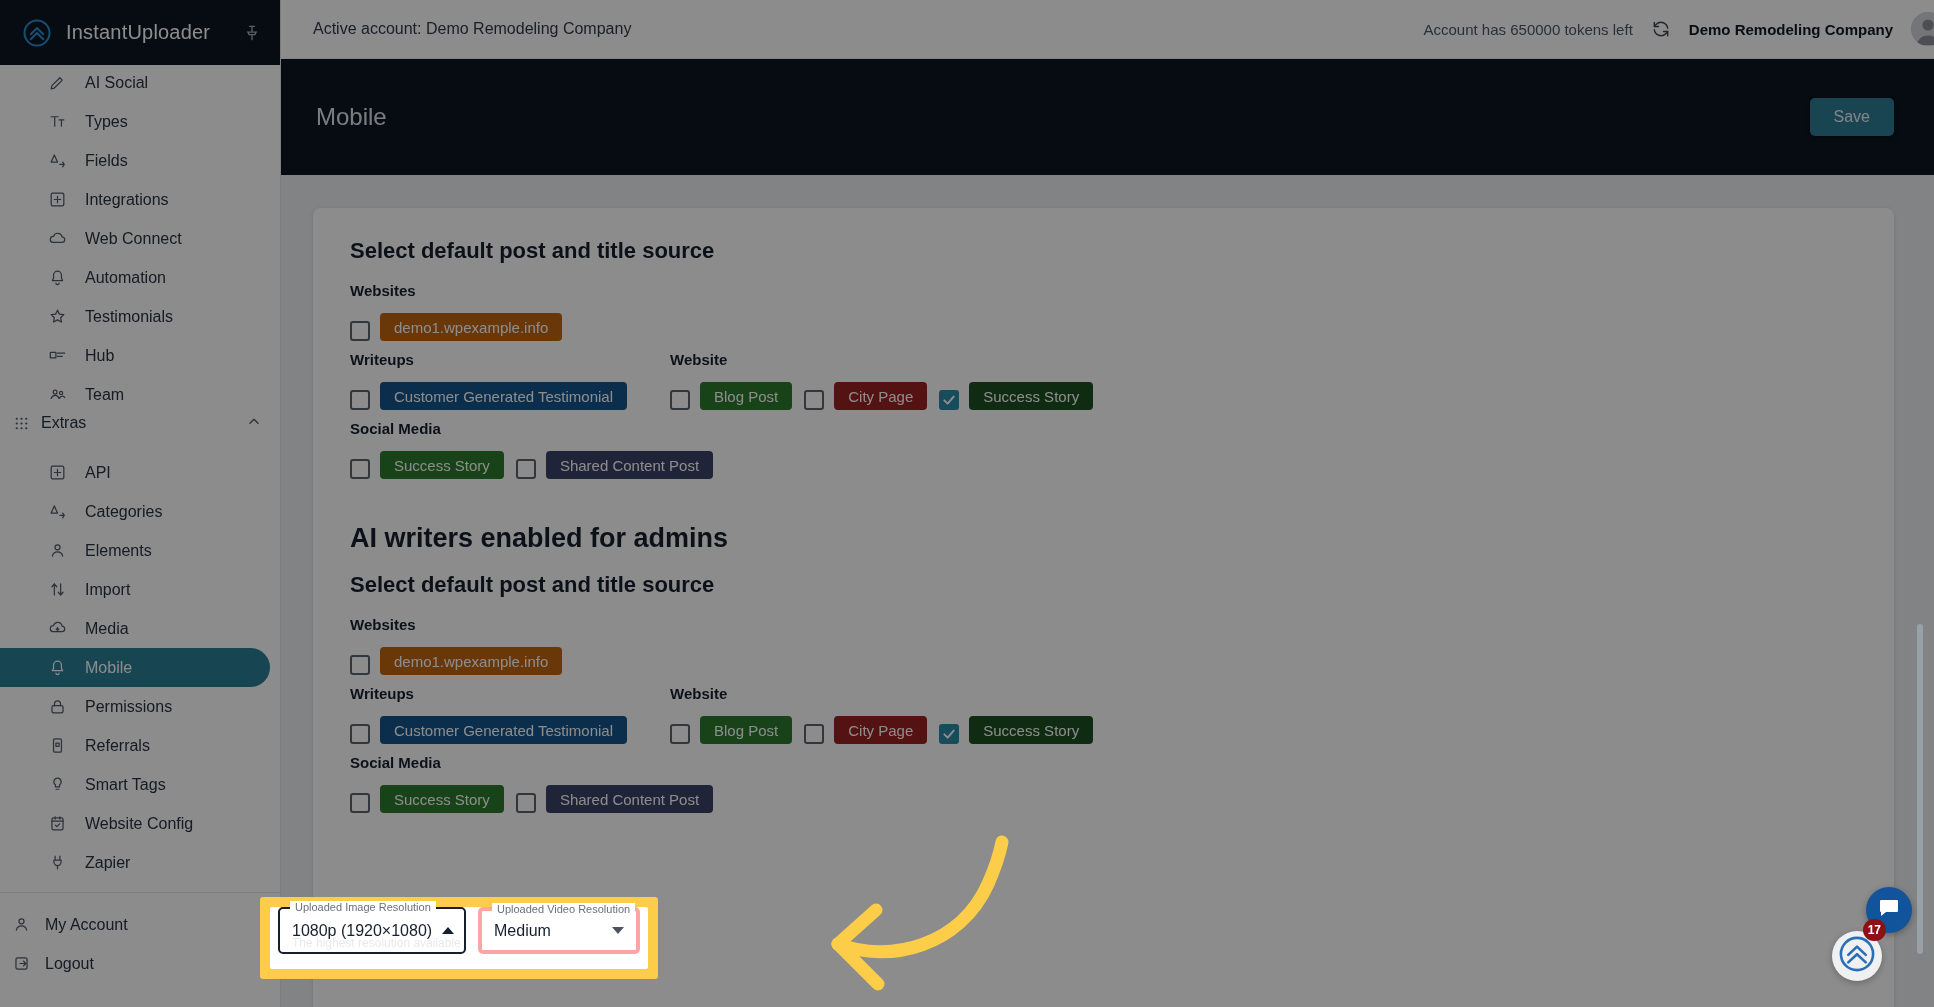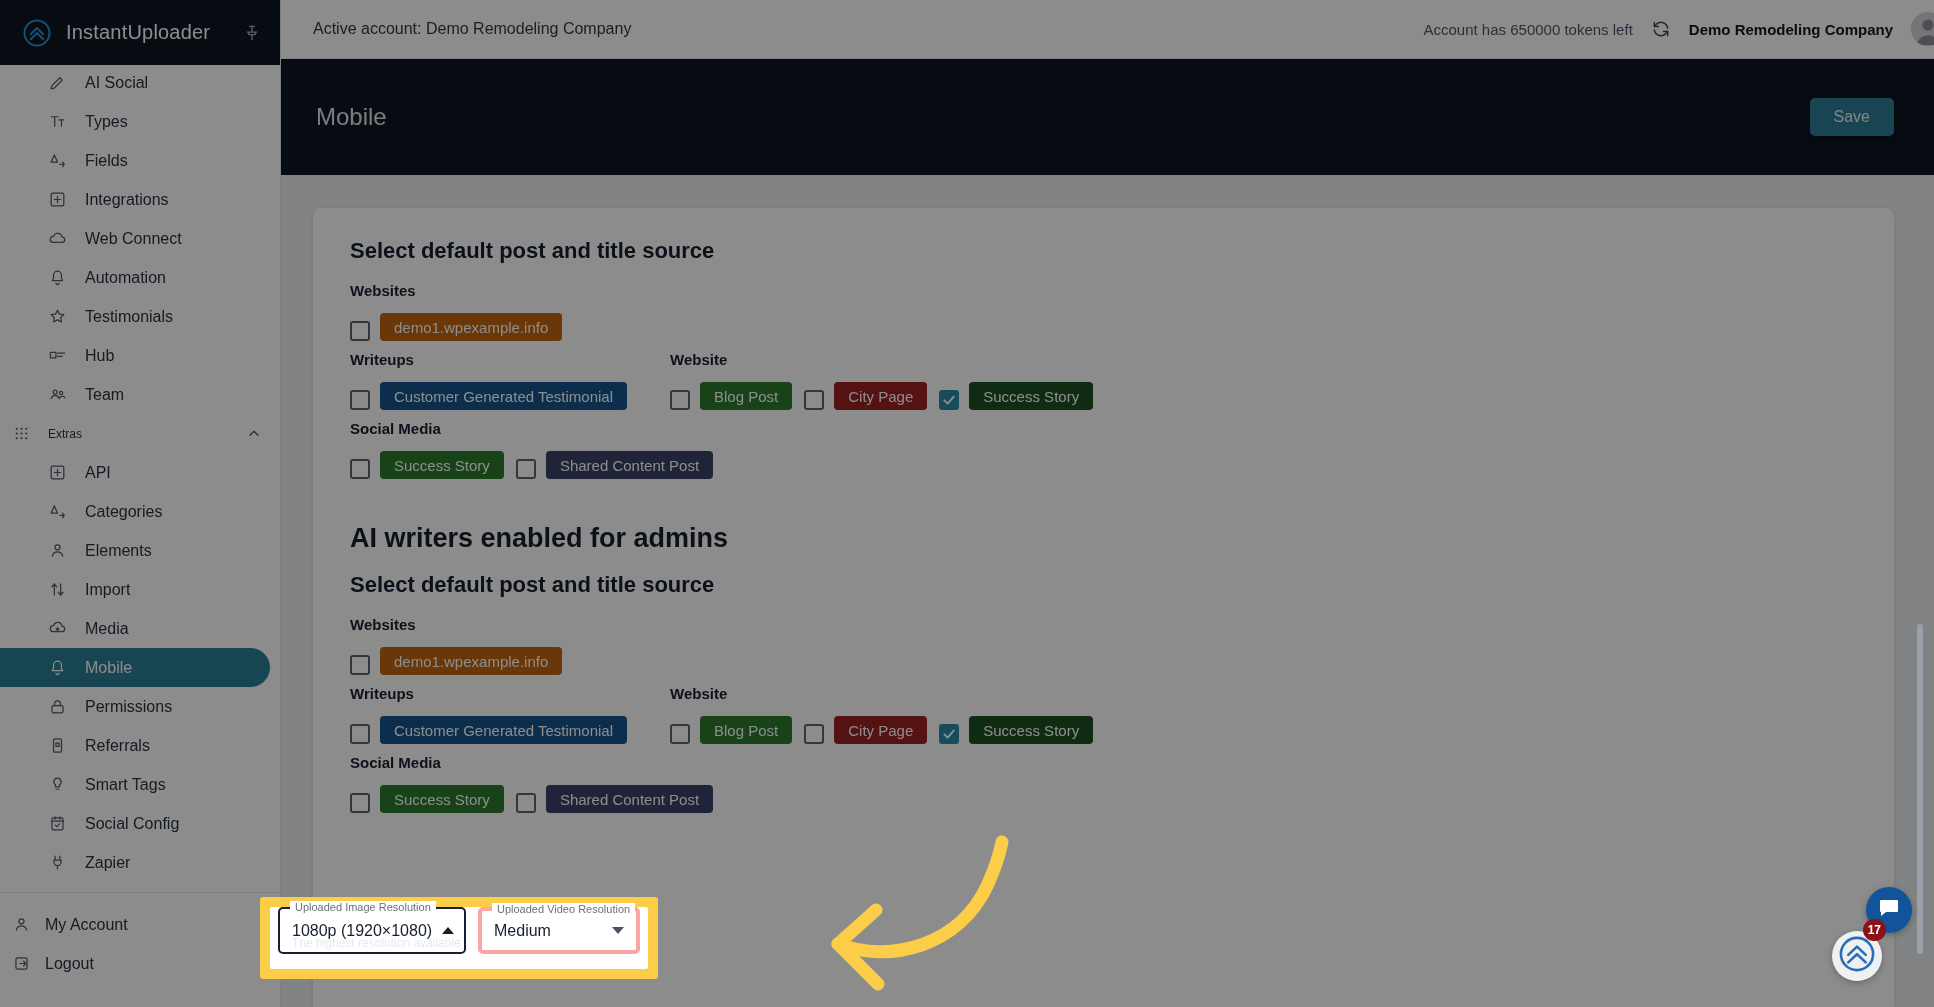--- a/index.html
+++ b/index.html
@@ -53,23 +53,23 @@
   }
   .sb-item.sub { padding-left: 48px; }
   .sb-item .ico { width: 19px; height: 19px; flex: 0 0 19px; color: #50596a; display:flex; align-items:center; justify-content:center;}
   .sb-item .lbl { white-space: nowrap; }
   .sb-item.active {
     background: #2b7f96; color: #ffffff;
     border-radius: 0 22px 22px 0;
   }
   .sb-item.active .ico { color: #ffffff; }
   .sb-group {
-    display: flex; align-items: center;
-    height: 39px; padding-left: 12px; gap: 17px;
-    color: #2a3342; font-size: 12px; cursor: pointer;
+    display: flex; 
+    height: 39px; padding-left: 12px; gap: 10px;
+    color: #2a3342; font-size: 16px; cursor: pointer;
   }
   .sb-group .ico { width: 19px; height: 19px; flex:0 0 19px; color:#50596a; display:flex;align-items:center;justify-content:center;}
   .sb-group .lbl { flex: 1; }
   .sb-group .chev { width: 16px; height: 16px; margin-right: 18px; color:#50596a; }
   .sb-divider { height: 1px; background: #e3e6ea; margin: 10px 0 12px 0; }
   .sb-foot .sb-item { padding-left: 12px; gap: 14px; }
 
   
   .topbar {
     position: absolute; left: 281px; top: 0;
@@ -446,21 +446,21 @@
             </span>
             <span class="lbl">Smart Tags</span>
           </div>
           <div class="sb-item sub">
             <span class="ico">
               <svg viewBox="0 0 24 24" fill="none" stroke="currentColor" stroke-width="1.55" stroke-linecap="round" stroke-linejoin="round">
                 <rect x="5" y="5" width="14" height="15" rx="2"></rect>
                 <path d="M5 9h14M9 3.5v3M15 3.5v3M9.3 14l2 2 3.4-3.6"></path>
               </svg>
             </span>
-            <span class="lbl">Social Config</span>
+            <span class="lbl">Website Config</span>
           </div>
           <div class="sb-item sub">
             <span class="ico">
               <svg viewBox="0 0 24 24" fill="none" stroke="currentColor" stroke-width="1.55" stroke-linecap="round" stroke-linejoin="round">
                 <path d="M9 4v5M15 4v5M7.5 9h9v2.5a4.5 4.5 0 0 1-9 0zM12 16v4"></path>
               </svg>
             </span>
             <span class="lbl">Zapier</span>
           </div>
         </div>

